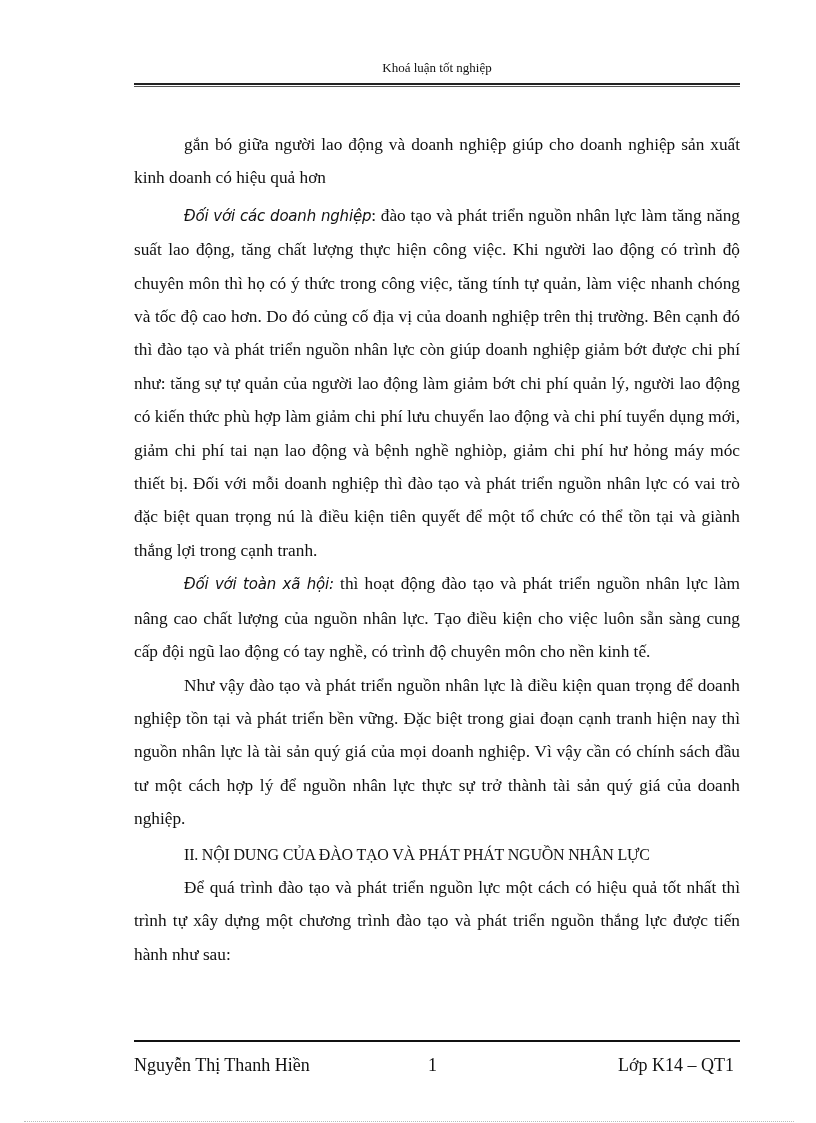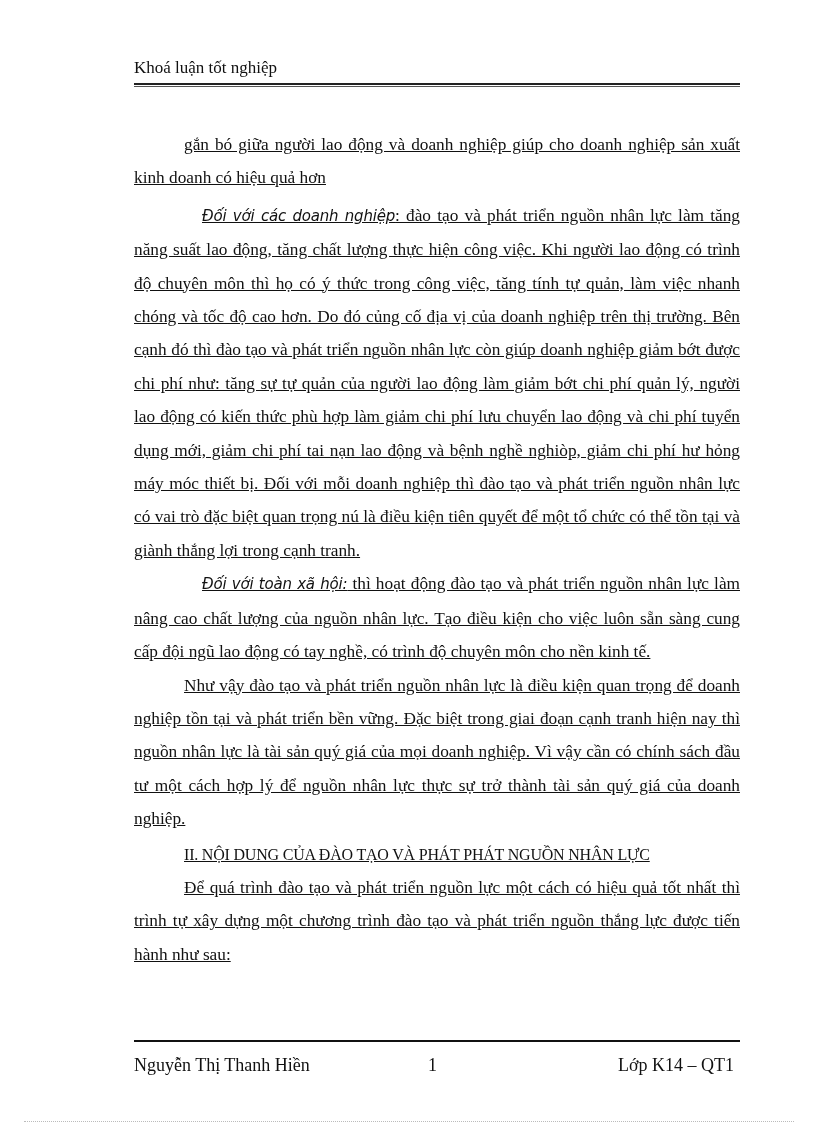--- a/index.html
+++ b/index.html
@@ -22,61 +22,60 @@
       width: 816px;
       height: 1123px;
     }
     .header {
       position: absolute;
       left: 134px;
       top: 57px;
       width: 606px;
     }
     .header-title {
-      font-size: 17px;
+      font-size: 13px;
       line-height: 22px;
       white-space: nowrap;
+      text-align: center;
     }
     .header-rule {
       margin-top: 4px;
       height: 1px;
       border-top: 2px solid #222;
       border-bottom: 1px solid #555;
       height: 1px;
     }
     .body-text {
       position: absolute;
       left: 134px;
       top: 128px;
       width: 606px;
       font-size: 17.3px;
       line-height: 33.4px;
       text-align: justify;
-      text-decoration: underline;
     }
     .body-text p {
       margin: 0;
       text-indent: 50px;
     }
     .body-text p.tight-after {
       margin-bottom: 4px;
     }
     .body-text .heading {
       text-indent: 50px;
       font-size: 16px;
       letter-spacing: -0.2px;
       margin: 2px 0 0 0;
     }
     .italic {
       font-style: italic;
       font-family: "DejaVu Sans", sans-serif;
       font-size: 15px;
       font-weight: normal;
       letter-spacing: -0.2px;
-      margin-left: 18px;
     }
     .footer {
       position: absolute;
       left: 134px;
       top: 1040px;
       width: 606px;
     }
     .footer-rule {
       border-top: 2px solid #111;
       height: 0;

